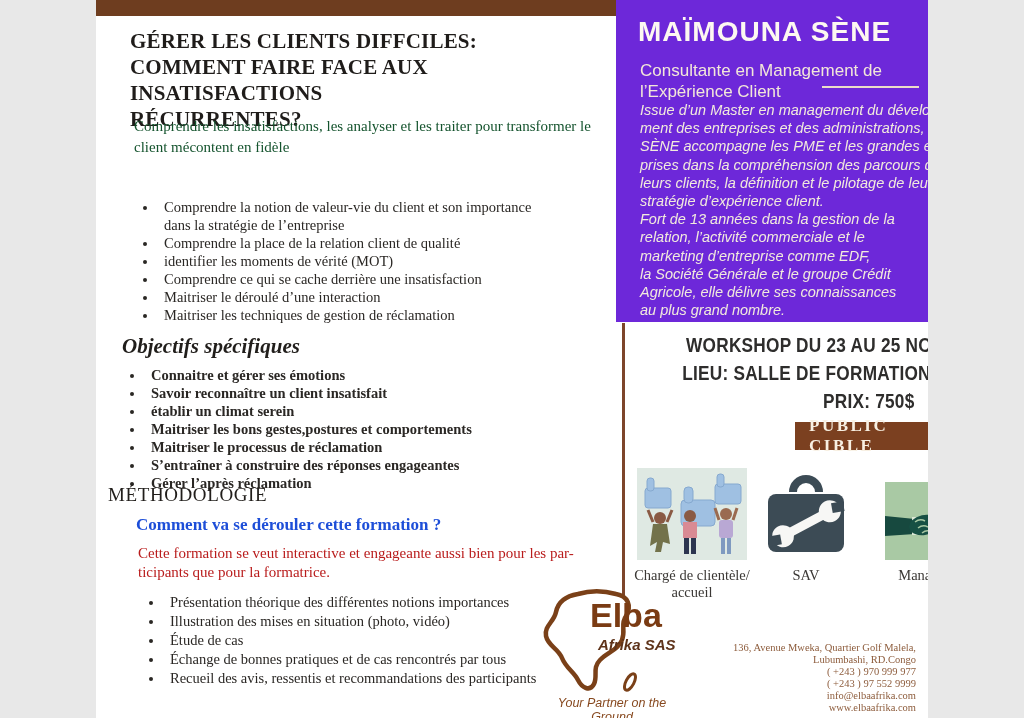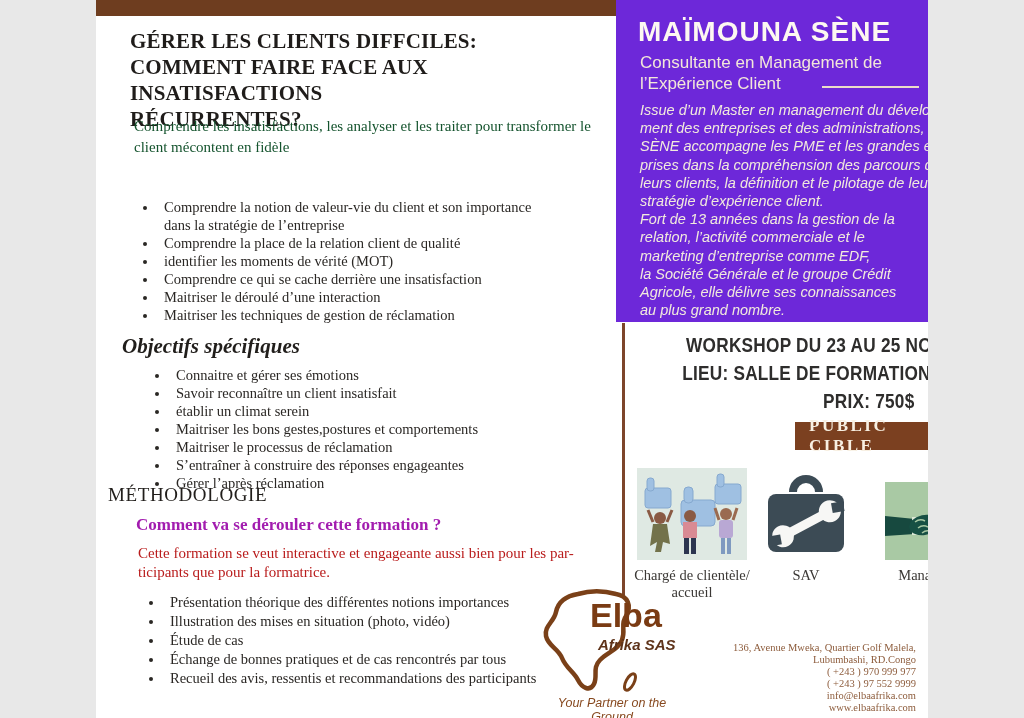--- a/index.html
+++ b/index.html
@@ -23,44 +23,44 @@
     font-size:15px; line-height:21px; color:#14532d; white-space:pre-line;
   }
   .obj-heading {
     position:absolute; font-style:italic; font-weight:600; font-size:21px; color:#211e1b;
   }
   .obj-heading.ped { left:24px; top:150px; }
   .obj-heading.spec { left:26px; top:318px; }
   ul.bullets { position:absolute; list-style:disc outside; padding-left:16px; color:#2a2724; }
   ul.bullets li { font-size:14.5px; line-height:18px; padding-left:6px; white-space:pre-line; }
   ul.bullets.ped  { left:46px; top:182px; width:430px; }
-  ul.bullets.spec { left:58px; top:350px; width:430px; }
+  ul.bullets.spec { left:33px; top:350px; width:430px;font-weight:bold; }
   ul.bullets.meth { left:52px; top:577px; width:430px; }
   ul.bullets.meth li { line-height:19px; }
   .methodo-heading {
     position:absolute; left:12px; top:468px; font-size:19px; color:#211e1b;
     letter-spacing:.6px; font-weight:500;
   }
   .methodo-sub {
-    position:absolute; left:40px; top:499px; font-size:17px; font-weight:bold; color:#a21caf;
+    position:absolute; left:40px; top:499px; font-size:17px; font-weight:bold; color:#1d4ed8;
   }
   .methodo-para {
     position:absolute; left:42px; top:528px; width:455px;
     font-size:15px; line-height:19px; color:#b91c1c; white-space:pre-line;
   }
 
   
   .brown-panel { position:absolute; left:520px; top:0; width:504px; height:322px; background:#6d28d9; }
   .consultant-name {
     position:absolute; left:22px; top:16px;
     font-family:"Liberation Sans", sans-serif; font-weight:800; font-size:28px;
     letter-spacing:1px; color:#fdf8f1;
   }
   .consultant-role {
-    position:absolute; left:24px; top:52px;
+    position:absolute; left:24px; top:60px;
     font-family:"Liberation Sans", sans-serif; font-size:17px; line-height:21px;
     color:#f3e7d9; white-space:pre-line;
   }
   .role-underline { position:absolute; left:206px; top:86px; width:97px; height:2px; background:#ecdcc9; }
   .bio {
     position:absolute; left:24px; top:101px; width:372px;
     font-family:"Liberation Sans", sans-serif; font-style:italic;
     font-size:14.5px; line-height:18.2px; color:#f2eadd; white-space:pre-line;
   }
   .photo { position:absolute; left:874px; top:12px; width:150px; height:310px; }

